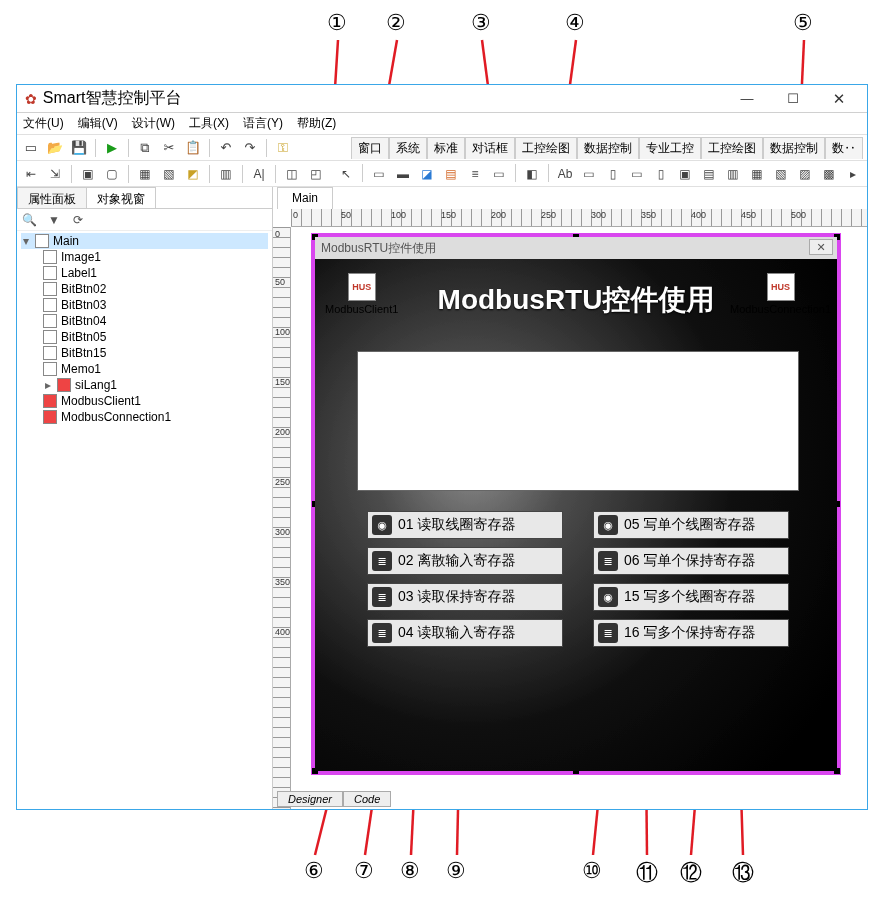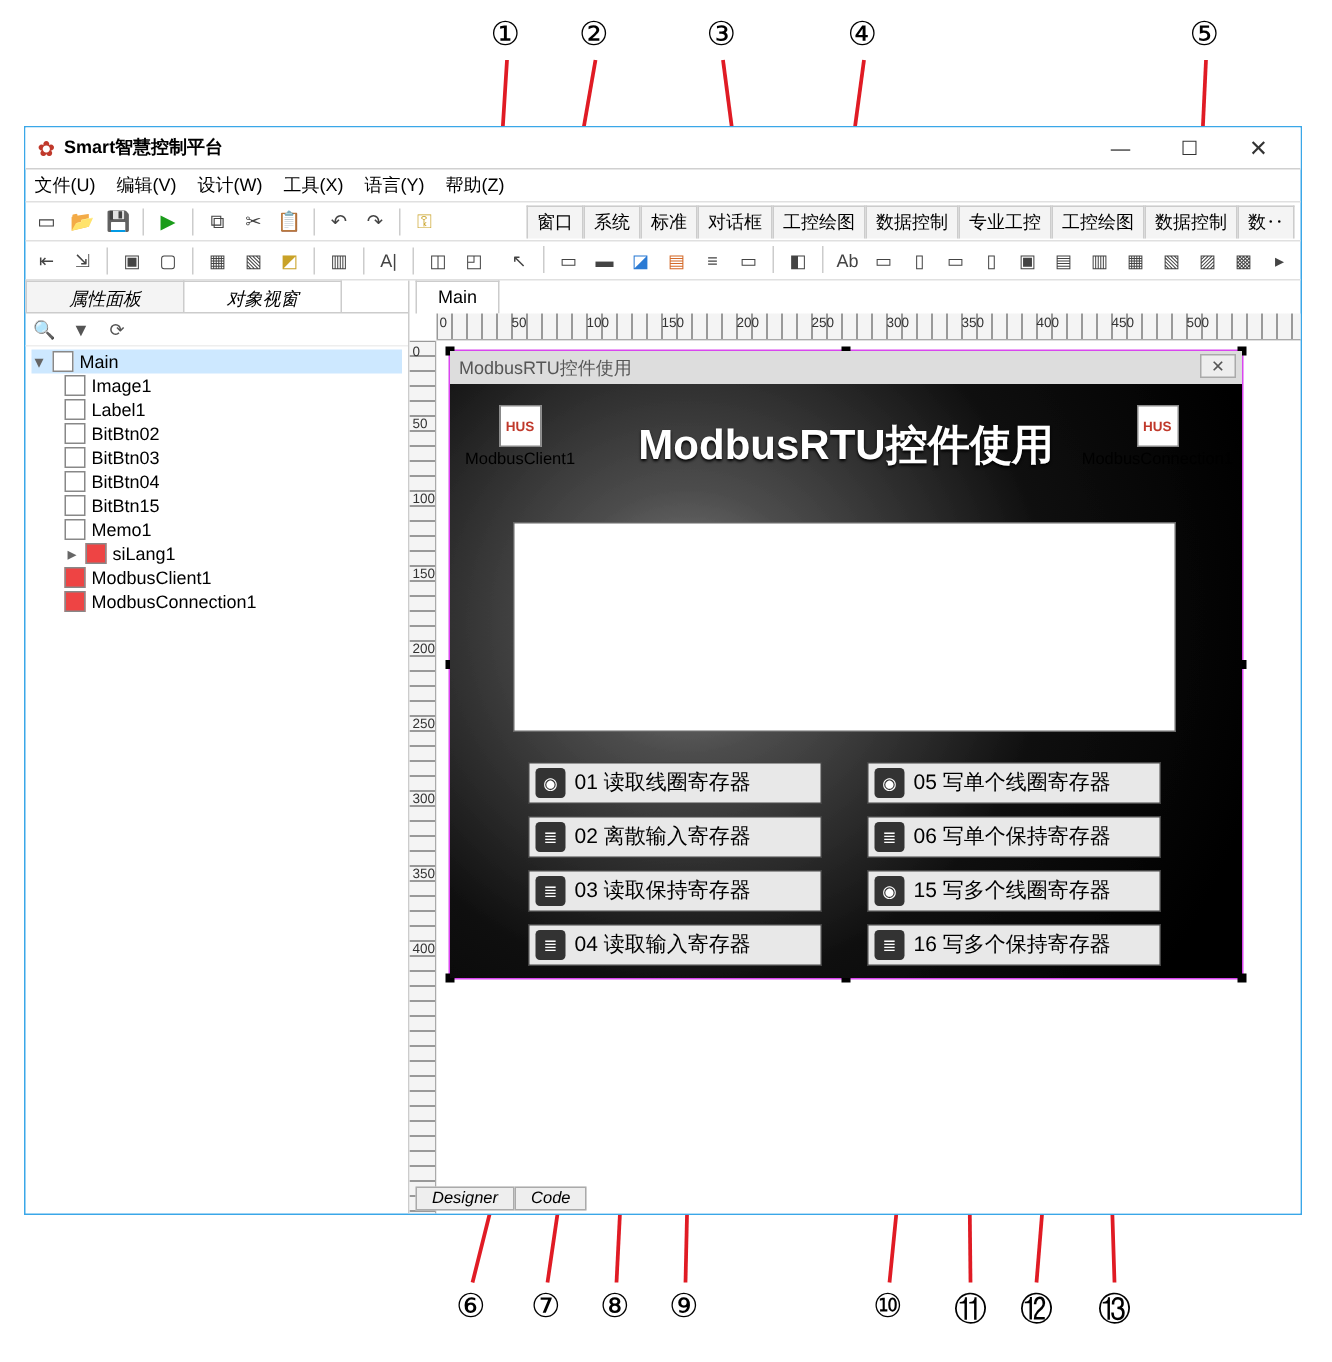--- a/index.html
+++ b/index.html
@@ -4,62 +4,62 @@
 <style>
   * { box-sizing: border-box; margin: 0; padding: 0; }
   body { font-family: "Microsoft YaHei", Arial, sans-serif; font-size: 12px; background: #fff; }
   .stage { position: relative; width: 888px; height: 908px; }
   .callout { position: absolute; font-size: 22px; font-family: "Times New Roman", serif; }
   .arrow-svg { position: absolute; top: 0; left: 0; width: 888px; height: 908px; pointer-events: none; }
 
   .window { position: absolute; left: 16px; top: 84px; width: 852px; height: 726px; border: 1px solid #3aa7e8; background: #fff; }
   .titlebar { height: 28px; background: #fff; display: flex; align-items: center; padding: 0 8px; gap: 6px; border-bottom: 1px solid #d0d0d0; }
   .titlebar .ico { color: #c0392b; font-size: 14px; }
-  .titlebar .ttl { flex: 1; font-size: 12px; font-weight: bold; }
+  .titlebar .ttl { flex: 1; font-size: 16px; }
   .titlebar .wbtn { width: 40px; height: 22px; display: flex; align-items: center; justify-content: center; font-size: 13px; color: #333; }
   .titlebar .wbtn.close { font-size: 15px; }
 
   .menubar { height: 22px; display: flex; align-items: center; gap: 14px; padding: 0 6px; font-size: 12px; border-bottom: 1px solid #e0e0e0; }
   .menubar span { cursor: default; }
 
   .toolbar { height: 26px; display: flex; align-items: center; gap: 4px; padding: 0 4px; border-bottom: 1px solid #e0e0e0; position: relative; }
   .toolbar .tbtn { width: 20px; height: 20px; display: flex; align-items: center; justify-content: center; font-size: 13px; color: #444; border: 1px solid transparent; }
   .toolbar .sep { width: 1px; height: 18px; background: #ccc; margin: 0 2px; }
   .toolbar .category-tabs { position: absolute; right: 4px; display: flex; gap: 0; font-size: 12px; }
   .toolbar .category-tabs span { padding: 2px 6px; border: 1px solid #ccc; border-bottom: none; background: #f4f4f4; }
   .toolbar2 { height: 26px; display: flex; align-items: center; gap: 4px; padding: 0 4px; border-bottom: 1px solid #e0e0e0; }
   .toolbar2 .tbtn { width: 20px; height: 20px; display: flex; align-items: center; justify-content: center; font-size: 12px; color: #444; }
   .toolbar2 .sep { width: 1px; height: 18px; background: #ccc; margin: 0 2px; }
   .toolbar2 .right-icons { margin-left: auto; display: flex; gap: 4px; }
 
   .body-area { display: flex; height: calc(100% - 28px - 22px - 26px - 26px); }
   .left-panel { width: 256px; border-right: 1px solid #ccc; display: flex; flex-direction: column; }
   .ltabs { height: 22px; display: flex; border-bottom: 1px solid #ccc; }
-  .ltabs .ltab { padding: 3px 28px 0; border: 1px solid #ccc; border-bottom: none; margin-right: -1px; background: #f4f4f4; font-size: 12px; font-style: italic; }
+  .ltabs .ltab { padding: 3px 10px 0; border: 1px solid #ccc; border-bottom: none; margin-right: -1px; background: #f4f4f4; font-size: 12px; }
   .ltabs .ltab.active { background: #fff; }
   .ltoolbar { height: 22px; display: flex; align-items: center; gap: 6px; padding: 0 4px; border-bottom: 1px solid #eee; }
   .ltoolbar .lbtn { width: 18px; height: 18px; display: flex; align-items: center; justify-content: center; font-size: 12px; color: #555; }
   .tree { flex: 1; overflow: auto; padding: 2px 4px; font-size: 12px; }
   .tree-row { display: flex; align-items: center; gap: 4px; padding: 1px 0; white-space: nowrap; }
   .tree-row .exp { width: 10px; text-align: center; color: #666; }
   .tree-row .tico { width: 14px; height: 14px; border: 1px solid #888; background: #fff; display: inline-block; }
   .tree-row.selected { background: #cde8ff; }
   .tree-children { margin-left: 22px; }
 
   .canvas-area { flex: 1; display: flex; flex-direction: column; position: relative; }
   .main-tabs { height: 22px; display: flex; padding-left: 4px; }
   .main-tabs .mtab { padding: 3px 14px 0; border: 1px solid #ccc; border-bottom: none; background: #fff; font-size: 12px; }
   .ruler-h { height: 18px; background: repeating-linear-gradient(to right, #999 0, #999 1px, #f4f4f4 1px, #f4f4f4 10px); border-bottom: 1px solid #aaa; margin-left: 18px; position: relative; font-size: 9px; color: #333; }
   .ruler-h .tick { position: absolute; top: 1px; }
   .ruler-container { display: flex; flex: 1; overflow: hidden; }
   .ruler-v { width: 18px; background: repeating-linear-gradient(to bottom, #999 0, #999 1px, #f4f4f4 1px, #f4f4f4 10px); border-right: 1px solid #aaa; position: relative; font-size: 9px; color: #333; }
   .ruler-v .tick { position: absolute; left: 2px; }
   .design-surface { flex: 1; background: #fff; position: relative; }
 
-  .form { position: absolute; left: 8px; top: 6px; width: 530px; height: 420px; border: 1px solid #d946ef; }
+  .form { position: absolute; left: 20px; top: 6px; width: 530px; height: 542px; border: 4px solid #d946ef; }
   .form-handles .h { position: absolute; width: 6px; height: 6px; background: #000; }
   .form-title { height: 22px; background: #ddd; display: flex; align-items: center; padding: 0 6px; font-size: 12px; color: #555; position: relative; }
   .form-title .fclose { position: absolute; right: 4px; top: 2px; width: 24px; height: 16px; border: 1px solid #aaa; background: #eee; display: flex; align-items: center; justify-content: center; font-size: 11px; }
   .form-body { position: relative; height: calc(100% - 22px); background: #2a2a2a; }
   .bg-img { position: absolute; inset: 0; background: radial-gradient(circle at 30% 40%, #888 0%, #555 20%, #222 55%, #111 100%); filter: grayscale(1) contrast(1.2); }
   .big-title { position: absolute; top: 22px; left: 50%; transform: translateX(-50%); color: #fff; font-size: 28px; font-weight: bold; white-space: nowrap; text-shadow: 0 1px 2px #000; }
   .comp { position: absolute; display: flex; flex-direction: column; align-items: center; gap: 2px; font-size: 11px; color: #000; }
   .comp .cico { width: 28px; height: 28px; background: #fff; border: 1px solid #888; display: flex; align-items: center; justify-content: center; font-size: 9px; color: #c0392b; font-weight: bold; }
   .memo { position: absolute; left: 42px; top: 92px; width: 442px; height: 140px; background: #fff; border: 1px solid #666; }
   .fn-btn { position: absolute; width: 196px; height: 28px; background: #e8e8e8; border: 1px solid #444; display: flex; align-items: center; gap: 6px; padding: 0 4px; font-size: 14px; }
@@ -237,20 +237,24 @@
             <div class="tree-row">
                 <span class="tico"></span>
                 <span>BitBtn03</span>
               </div>
             <div class="tree-row">
                 <span class="tico"></span>
                 <span>BitBtn04</span>
               </div>
             <div class="tree-row">
                 <span class="tico"></span>
+                <span>BitBtn05</span>
+              </div>
+            <div class="tree-row">
+                <span class="tico"></span>
                 <span>BitBtn15</span>
               </div>
             <div class="tree-row">
                 <span class="tico"></span>
                 <span>Memo1</span>
               </div>
             <div class="tree-row">
                 <span class="exp">▸</span>
                 <span class="tico" style="background:#e44;"></span>
                 <span>siLang1</span>

